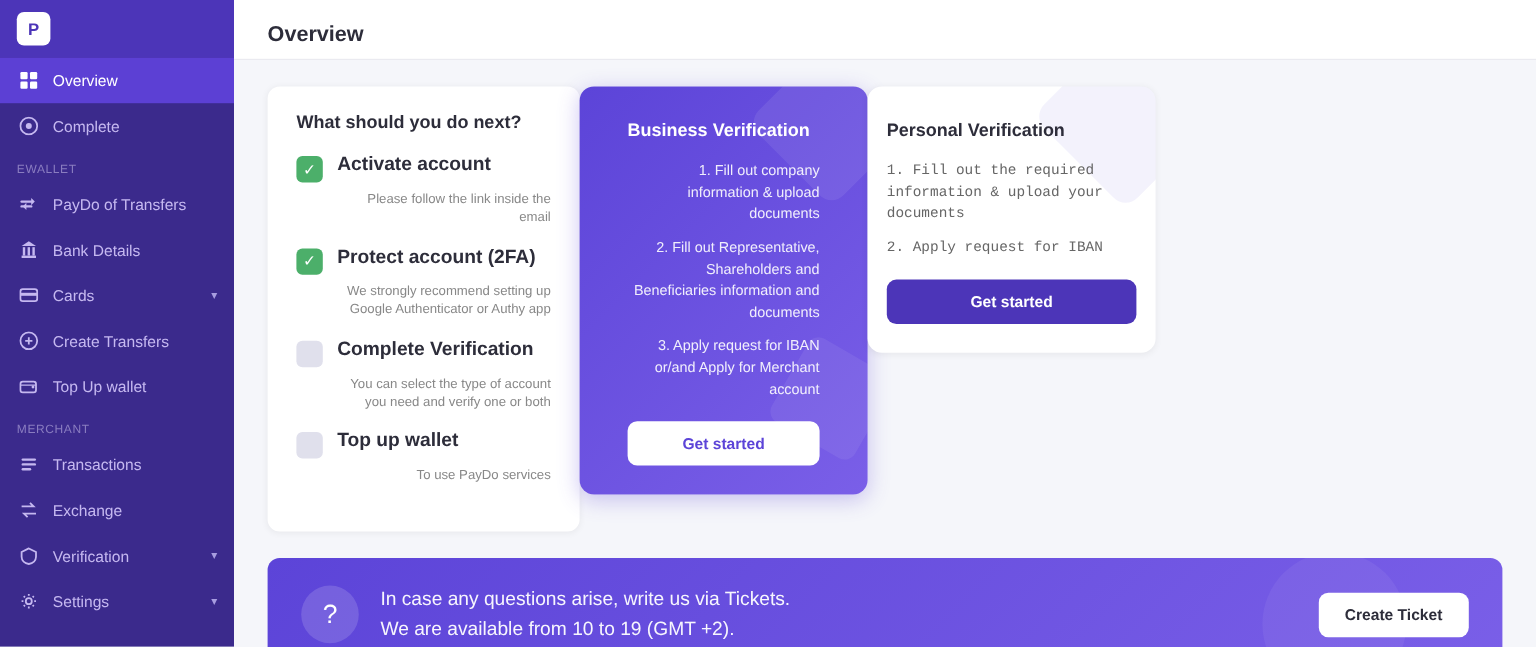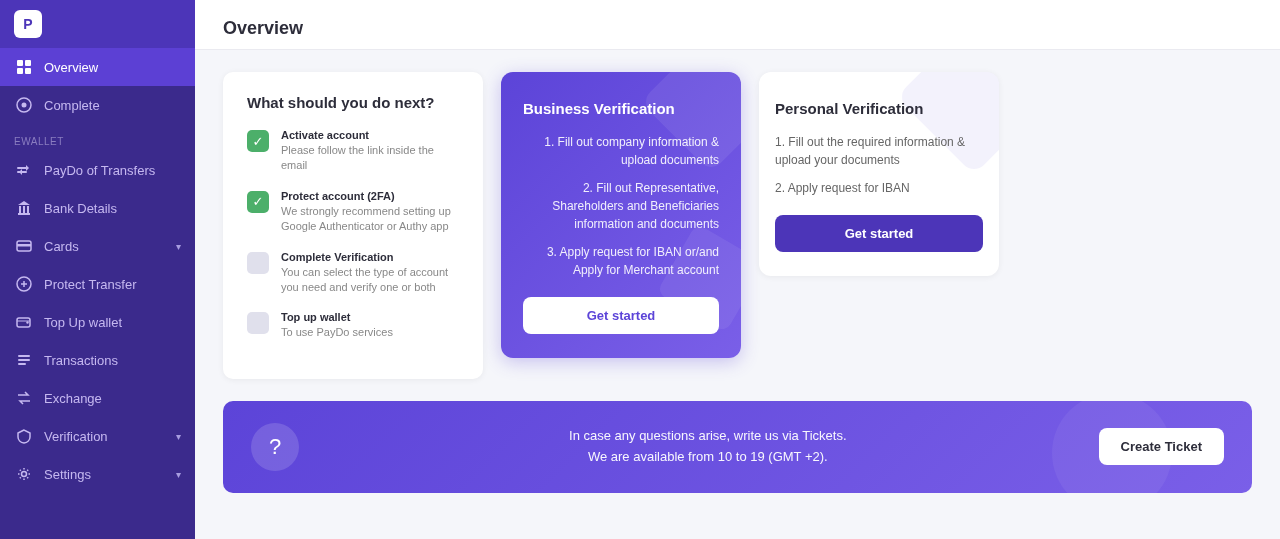--- a/index.html
+++ b/index.html
@@ -78,21 +78,20 @@
     .content-area {
       padding: 22px 28px;
       flex: 1;
       display: flex;
       flex-direction: column;
       gap: 20px;
     }
 
     .cards-row {
       display: flex;
-      gap: 18px;
       align-items: flex-start;
     }
 
     
     .next-steps-card {
       background: #fff;
       border-radius: 10px;
       padding: 22px 24px;
       min-width: 260px;
       flex: 0 0 260px;
@@ -115,28 +114,28 @@
       display: flex; align-items: center; justify-content: center;
       flex-shrink: 0;
       margin-right: 12px;
       margin-top: 1px;
       font-size: 13px;
       color: #fff;
     }
     .step-check.done { background: #4caf6a; }
     .step-check.pending { background: #e0e0ec; }
     .step-text { flex: 1; }
-    .step-title { font-size: 11px; font-weight: 600; color: #2d2d3a; }
-    .step-desc { font-size: 11px; color: #888; margin-top: 2px; line-height: 1.4; }
+    .step-title { font-size: 16px; font-weight: 600; color: #2d2d3a; }
+    .step-desc { font-size: 11px; color: #888; margin-top: 12px; line-height: 1.4; text-align: right; }
 
     
     .biz-card {
       background: linear-gradient(135deg, #5c44d8 0%, #7a5fe8 100%);
       border-radius: 12px;
-      padding: 28px 22px 24px;
+      padding: 28px 40px 24px;
       flex: 0 0 240px;
       min-width: 240px;
       position: relative;
       overflow: hidden;
       box-shadow: 0 4px 18px rgba(92,68,216,0.3);
     }
     .biz-card::before {
       content: '';
       position: absolute;
       top: -20px; right: -20px;
@@ -209,21 +208,21 @@
       font-weight: 600;
       color: #2d2d3a;
       margin-bottom: 16px;
       position: relative; z-index: 1;
     }
     .personal-card p {
       font-size: 12px;
       color: #666;
       margin-bottom: 10px;
       line-height: 1.5;
-      position: relative; z-index: 1;
+      position: relative; z-index: 1; font-family: Liberation Mono, monospace;
     }
     .personal-card .get-started-btn {
       display: block;
       width: 100%;
       margin-top: 18px;
       padding: 11px;
       background: #4c35b8;
       color: #fff;
       border: none;
       border-radius: 8px;
@@ -258,21 +257,21 @@
       background: rgba(255,255,255,0.15);
       border-radius: 50%;
       display: flex; align-items: center; justify-content: center;
       flex-shrink: 0;
       margin-right: 18px;
       font-size: 22px;
       color: #fff;
       position: relative; z-index: 1;
     }
     .banner-text { flex: 1; position: relative; z-index: 1; }
-    .banner-text p { font-size: 13px; color: rgba(255,255,255,0.95); line-height: 1.6; text-align: center; }
+    .banner-text p { font-size: 16px; color: rgba(255,255,255,0.95); line-height: 1.6; }
     .create-ticket-btn {
       padding: 11px 22px;
       background: #fff;
       color: #2d2d3a;
       border: none;
       border-radius: 8px;
       font-size: 13px;
       font-weight: 600;
       cursor: pointer;
       flex-shrink: 0;
@@ -355,34 +354,35 @@
   </div>
 
   <div class="nav-item">
     <span class="nav-icon">
       <svg width="16" height="16" viewBox="0 0 16 16" fill="none" stroke="currentColor" stroke-width="1.5">
           <circle cx="8" cy="8" r="7"></circle>
           <line x1="8" y1="5" x2="8" y2="11"></line>
           <line x1="5" y1="8" x2="11" y2="8"></line>
         </svg>
     </span>
-    <span class="nav-label">Protect Transfer</span>
+    <span class="nav-label">Create Transfers</span>
   </div>
 
   <div class="nav-item">
     <span class="nav-icon">
       <svg width="16" height="16" viewBox="0 0 16 16" fill="currentColor">
           <rect x="1" y="4" width="13" height="9" rx="2" fill="none" stroke="currentColor" stroke-width="1.5"></rect>
           <circle cx="11.5" cy="8.5" r="1.2"></circle>
           <path d="M1 7h13" stroke="currentColor" stroke-width="1"></path>
         </svg>
     </span>
     <span class="nav-label">Top Up wallet</span>
   </div>
 
+  <div class="section-label">Merchant</div>
 
   <div class="nav-item">
     <span class="nav-icon">
       <svg width="16" height="16" viewBox="0 0 16 16" fill="currentColor">
           <rect x="2" y="3" width="12" height="2" rx="1"></rect>
           <rect x="2" y="7" width="12" height="2" rx="1"></rect>
           <rect x="2" y="11" width="8" height="2" rx="1"></rect>
         </svg>
     </span>
     <span class="nav-label">Transactions</span>

